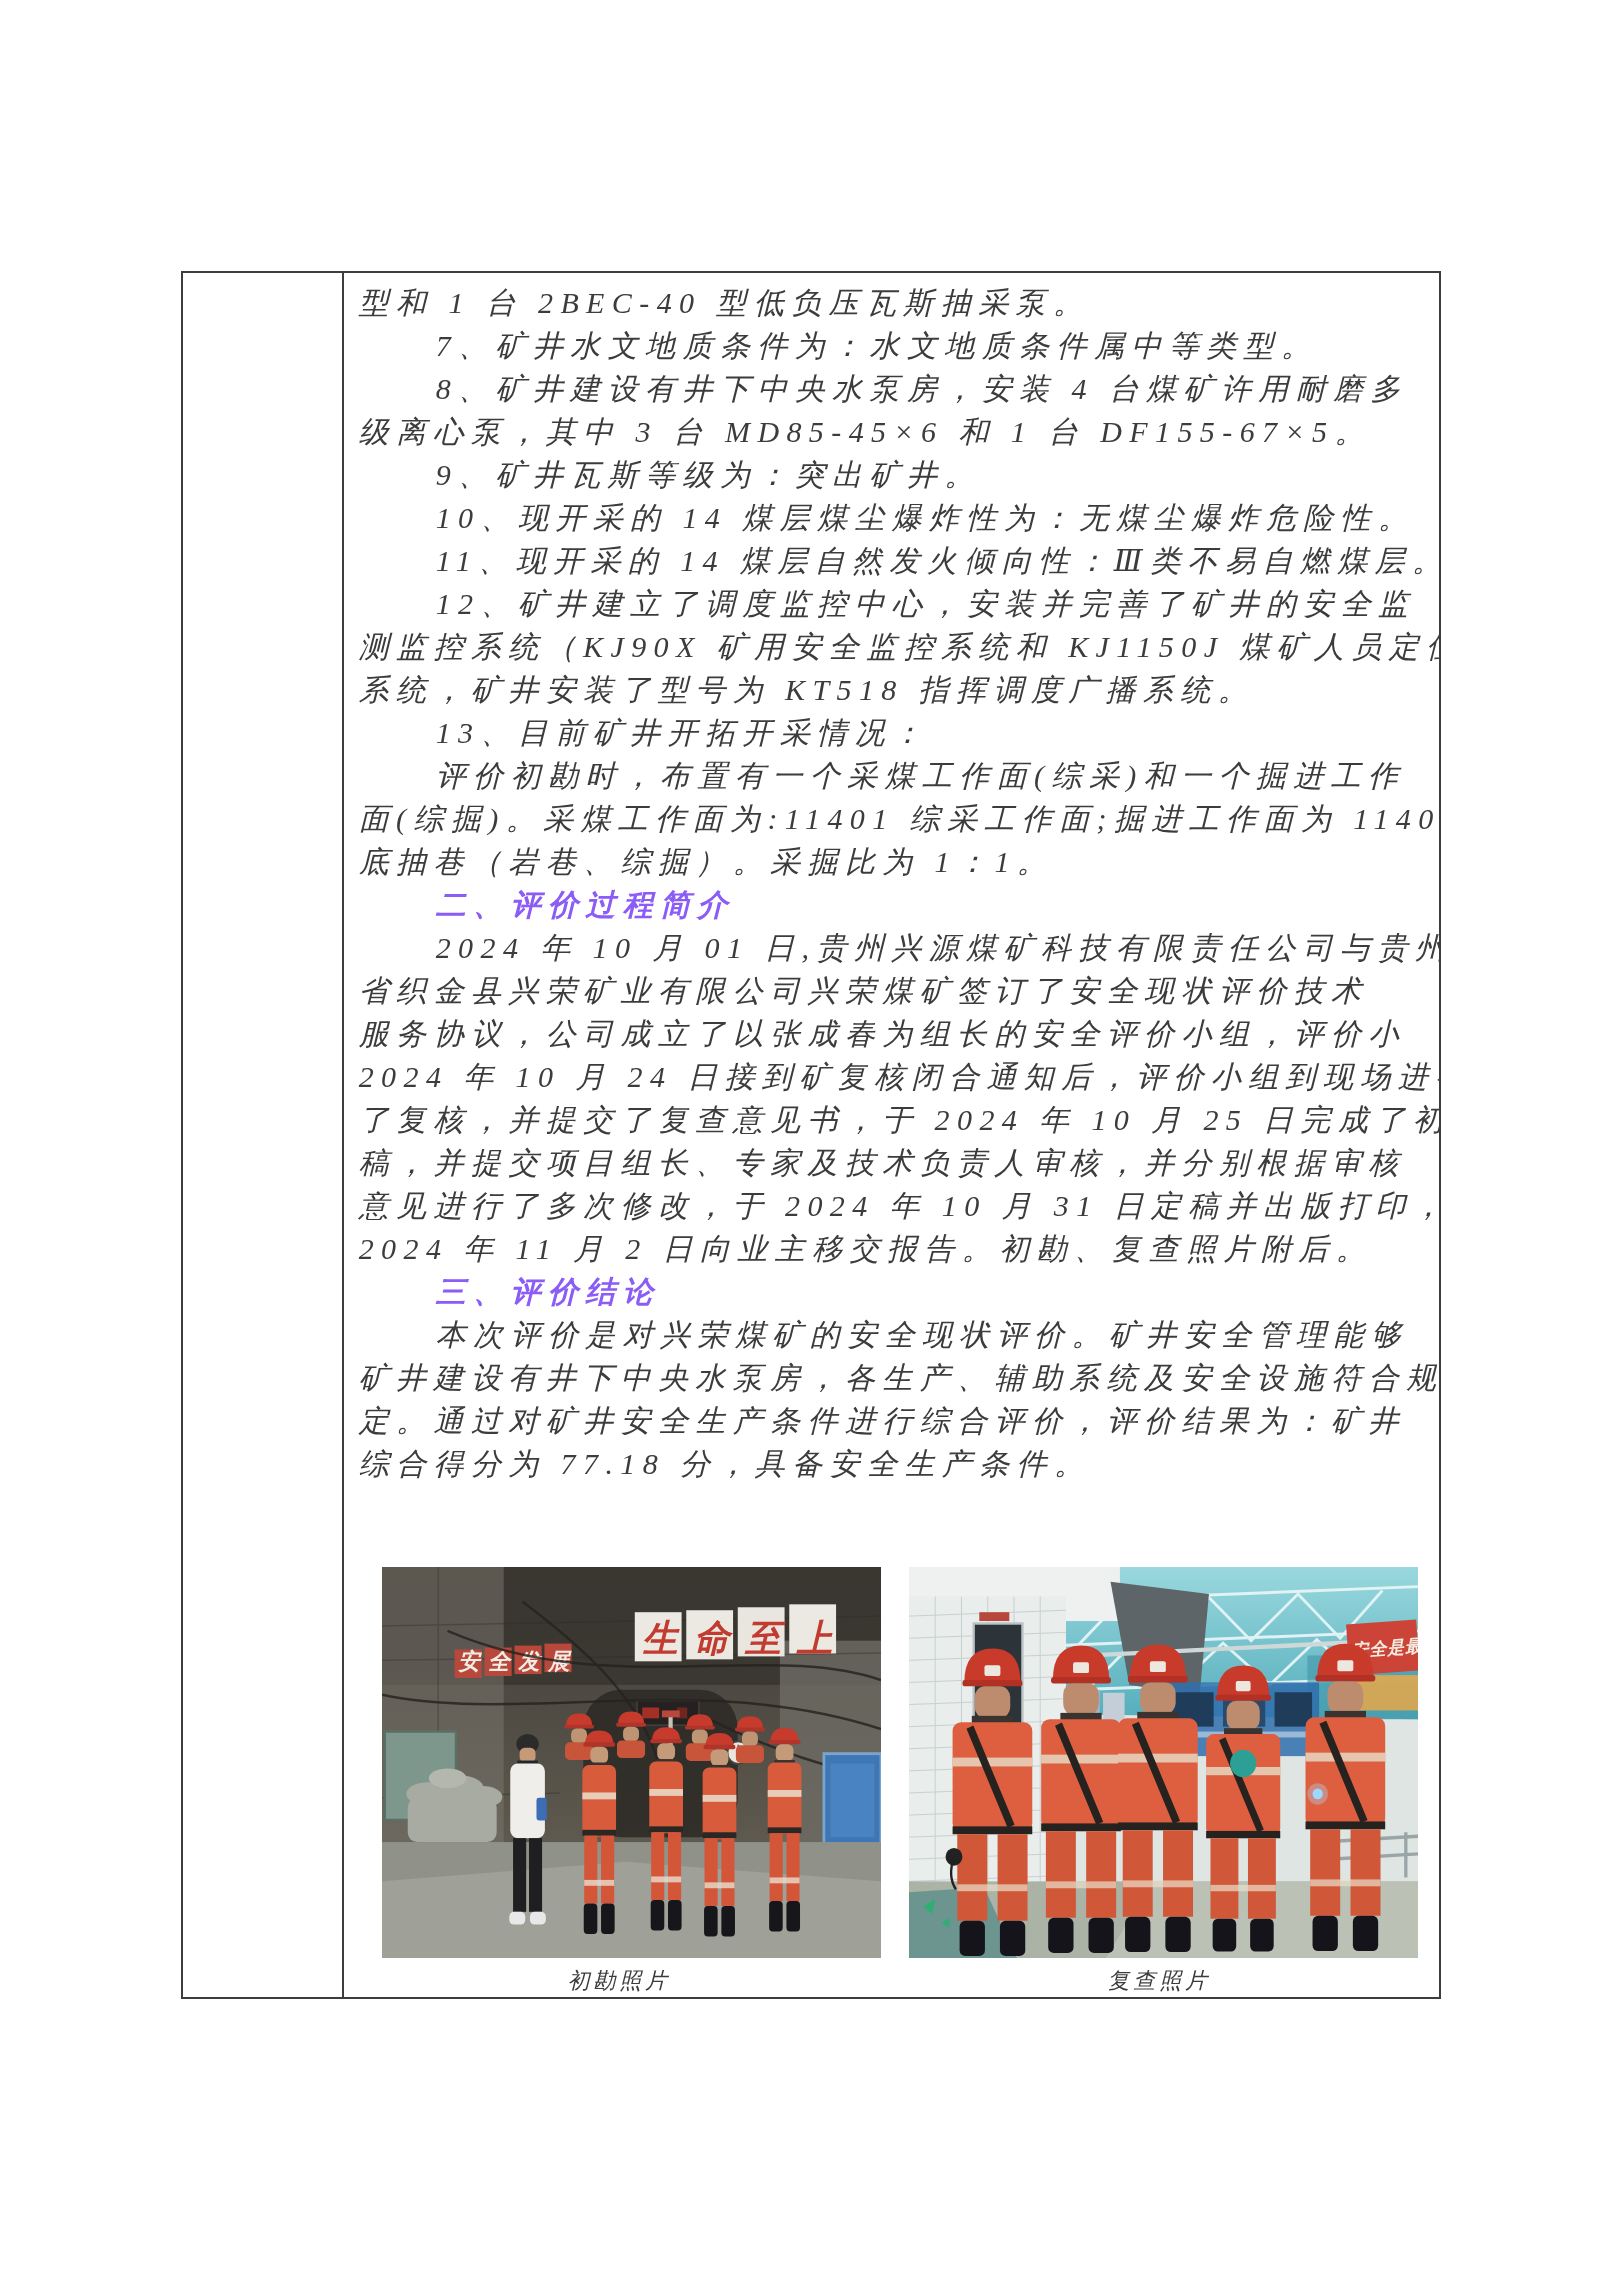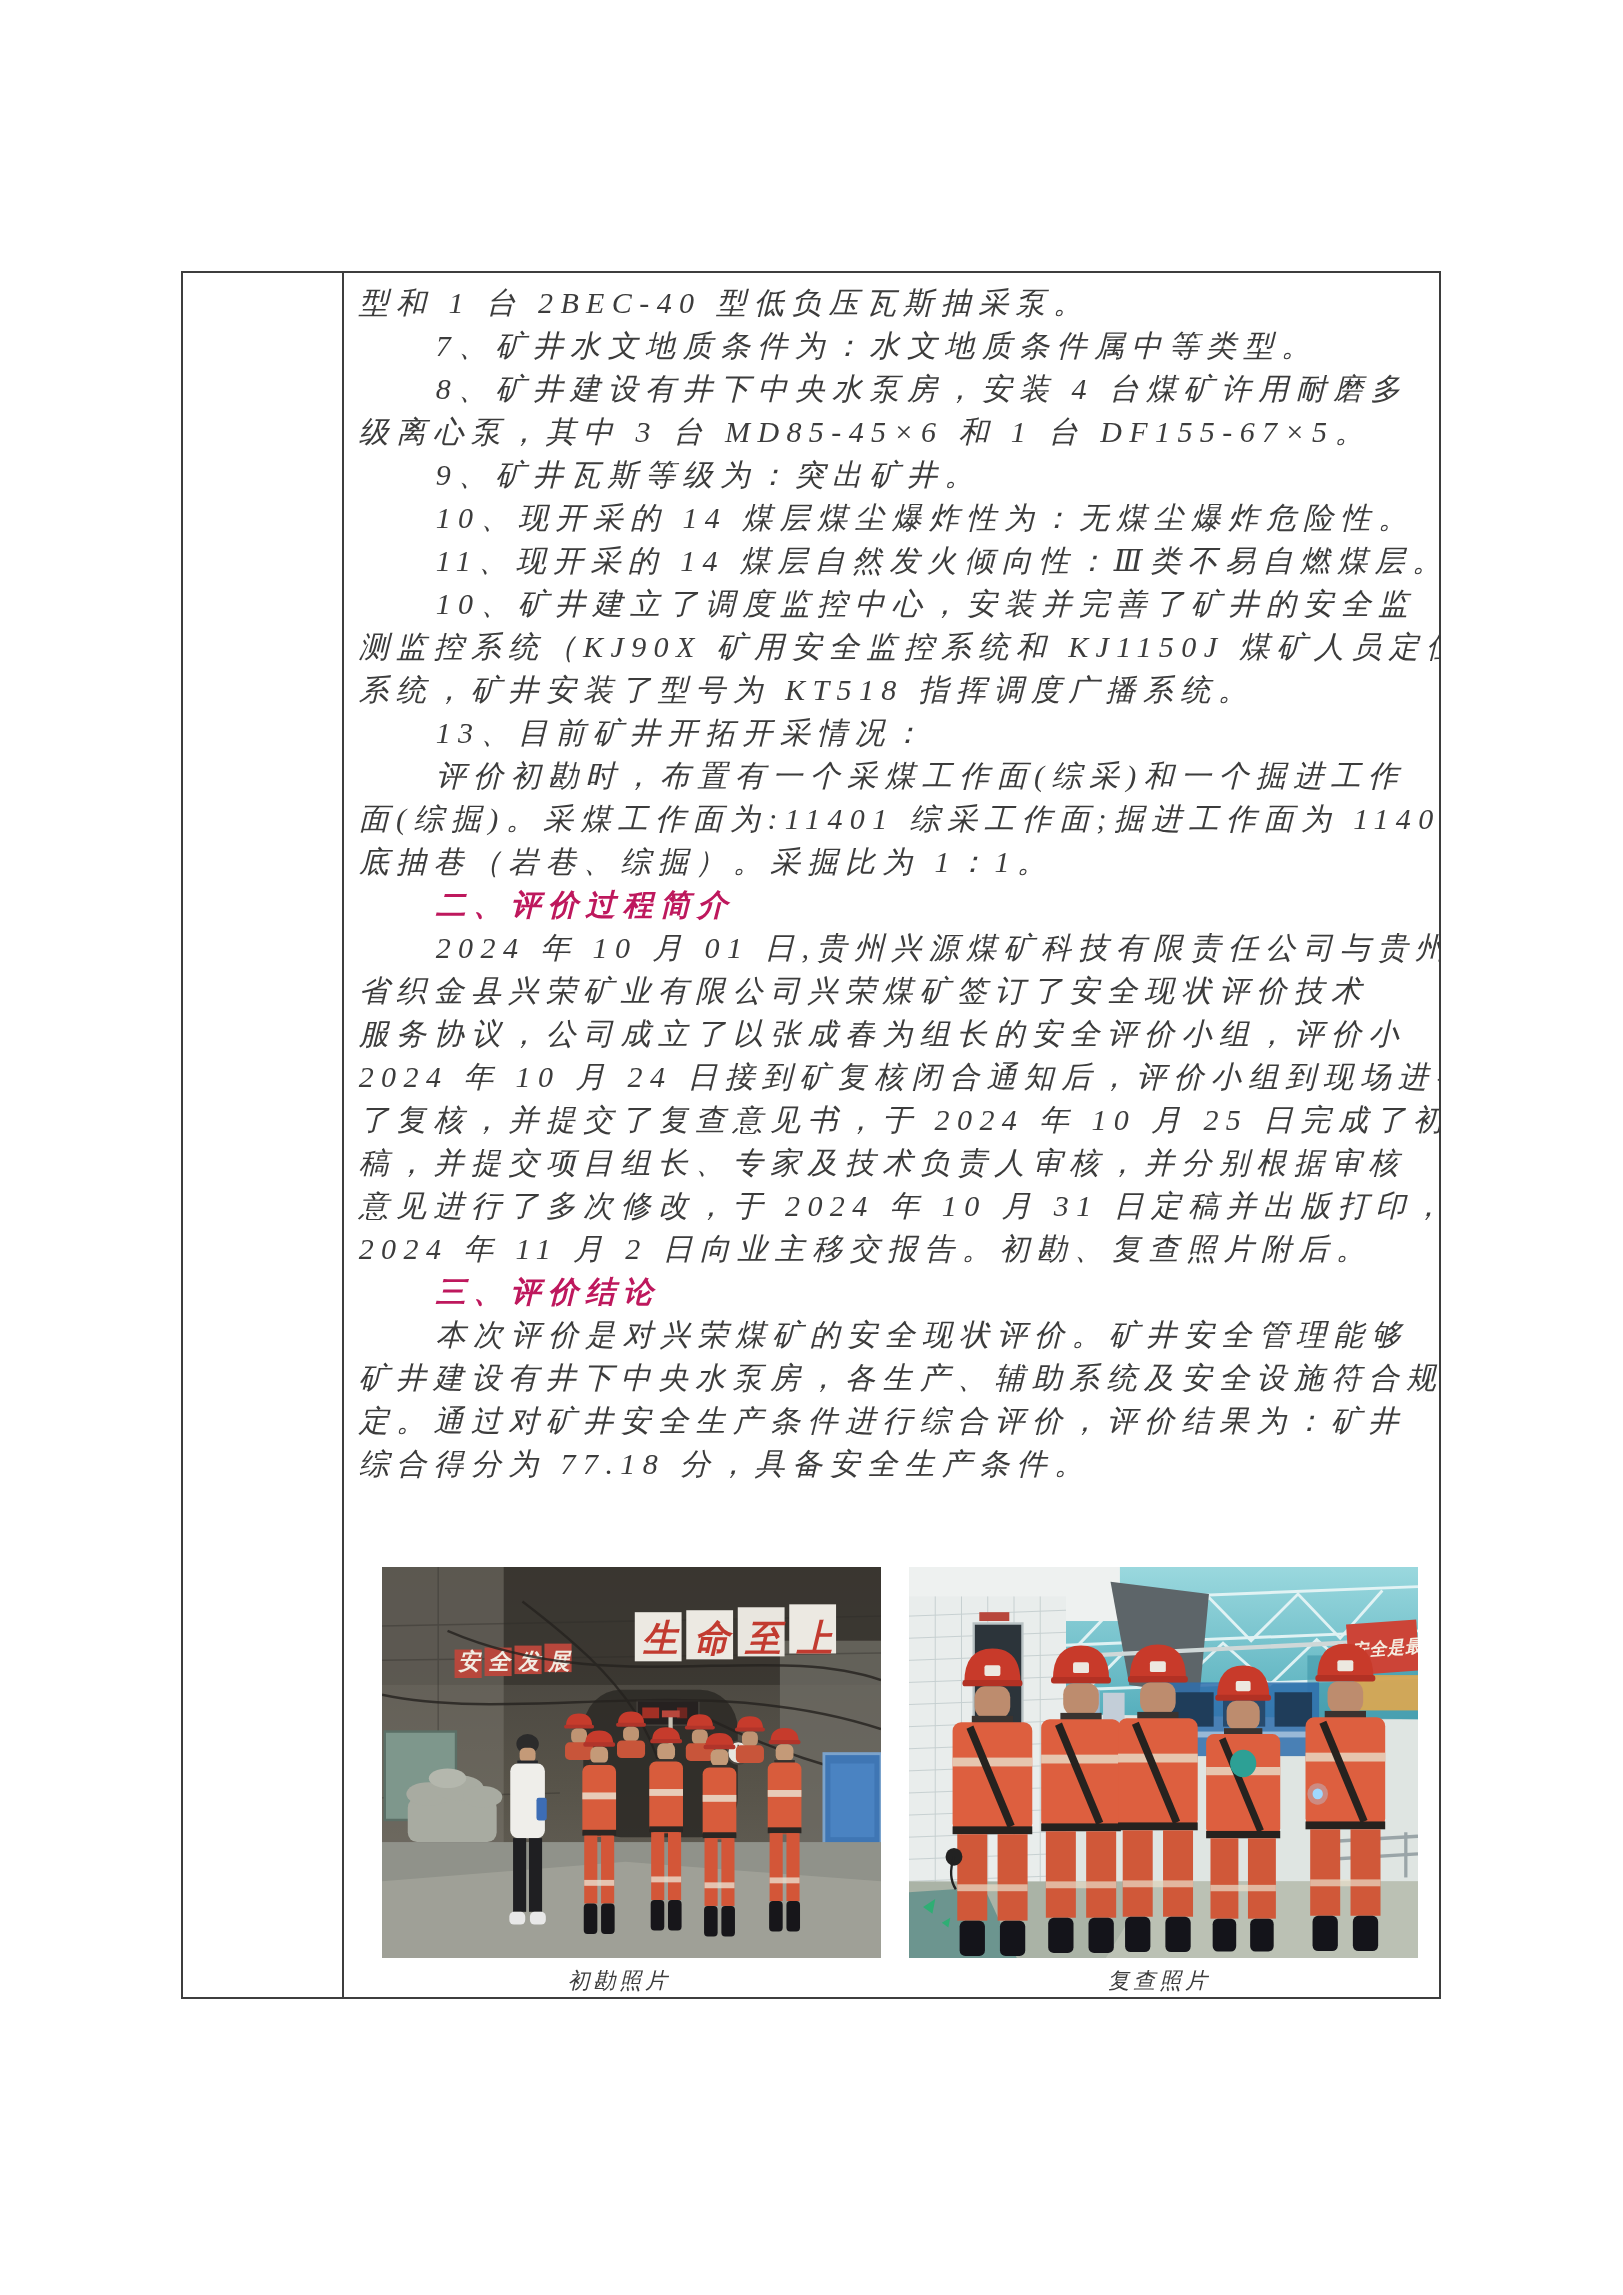--- a/index.html
+++ b/index.html
@@ -23,21 +23,21 @@
   }
   .textblock {
     position:absolute; left:14.7px; top:7.9px; right:9.8px;
   }
   .tline {
     height:43px; line-height:43px;
     font-size:30px; letter-spacing:7.4px;
     color:#3c3c3c; white-space:nowrap;
   }
   .tline.indent { text-indent:77px; }
-  .tline.bold { font-weight:bold; color:#be185d; }
+  .tline.bold { font-weight:bold; color:#8b5cf6; }
   .photos-row { position:absolute; left:13.7px; top:1294px; width:1060px; height:391px; }
   .photo { position:absolute; top:0; height:391px; overflow:hidden;padding-left:24px; }
   .photo.left { left:0; width:523px; }
   .photo.right { left:527px; width:533px; }
   .photo svg { display:block; width:100%; height:100%; }
   .captions { position:absolute; left:13.7px; top:1690px; width:1060px; height:35px; }
   .caption {
     position:absolute; top:0; height:35px; line-height:35px;
     font-size:22px; letter-spacing:3.9px; color:#3c3c3c; text-align:center;
   }
@@ -53,21 +53,21 @@
     <div class="cell-main">
 
       <div class="textblock">
         <div class="tline">型和 1 台 2BEC-40 型低负压瓦斯抽采泵。</div>
         <div class="tline indent">7、矿井水文地质条件为：水文地质条件属中等类型。</div>
         <div class="tline indent">8、矿井建设有井下中央水泵房，安装 4 台煤矿许用耐磨多</div>
         <div class="tline">级离心泵，其中 3 台 MD85-45×6 和 1 台 DF155-67×5。</div>
         <div class="tline indent">9、矿井瓦斯等级为：突出矿井。</div>
         <div class="tline indent">10、现开采的 14 煤层煤尘爆炸性为：无煤尘爆炸危险性。</div>
         <div class="tline indent">11、现开采的 14 煤层自然发火倾向性：Ⅲ类不易自燃煤层。</div>
-        <div class="tline indent">10、矿井建立了调度监控中心，安装并完善了矿井的安全监</div>
+        <div class="tline indent">12、矿井建立了调度监控中心，安装并完善了矿井的安全监</div>
         <div class="tline">测监控系统（KJ90X 矿用安全监控系统和 KJ1150J 煤矿人员定位</div>
         <div class="tline">系统，矿井安装了型号为 KT518 指挥调度广播系统。</div>
         <div class="tline indent">13、目前矿井开拓开采情况：</div>
         <div class="tline indent">评价初勘时，布置有一个采煤工作面(综采)和一个掘进工作</div>
         <div class="tline">面(综掘)。采煤工作面为:11401 综采工作面;掘进工作面为 11406</div>
         <div class="tline">底抽巷（岩巷、综掘）。采掘比为 1：1。</div>
         <div class="tline indent bold">二、评价过程简介</div>
         <div class="tline indent">2024 年 10 月 01 日,贵州兴源煤矿科技有限责任公司与贵州</div>
         <div class="tline">省织金县兴荣矿业有限公司兴荣煤矿签订了安全现状评价技术</div>
         <div class="tline">服务协议，公司成立了以张成春为组长的安全评价小组，评价小</div>

